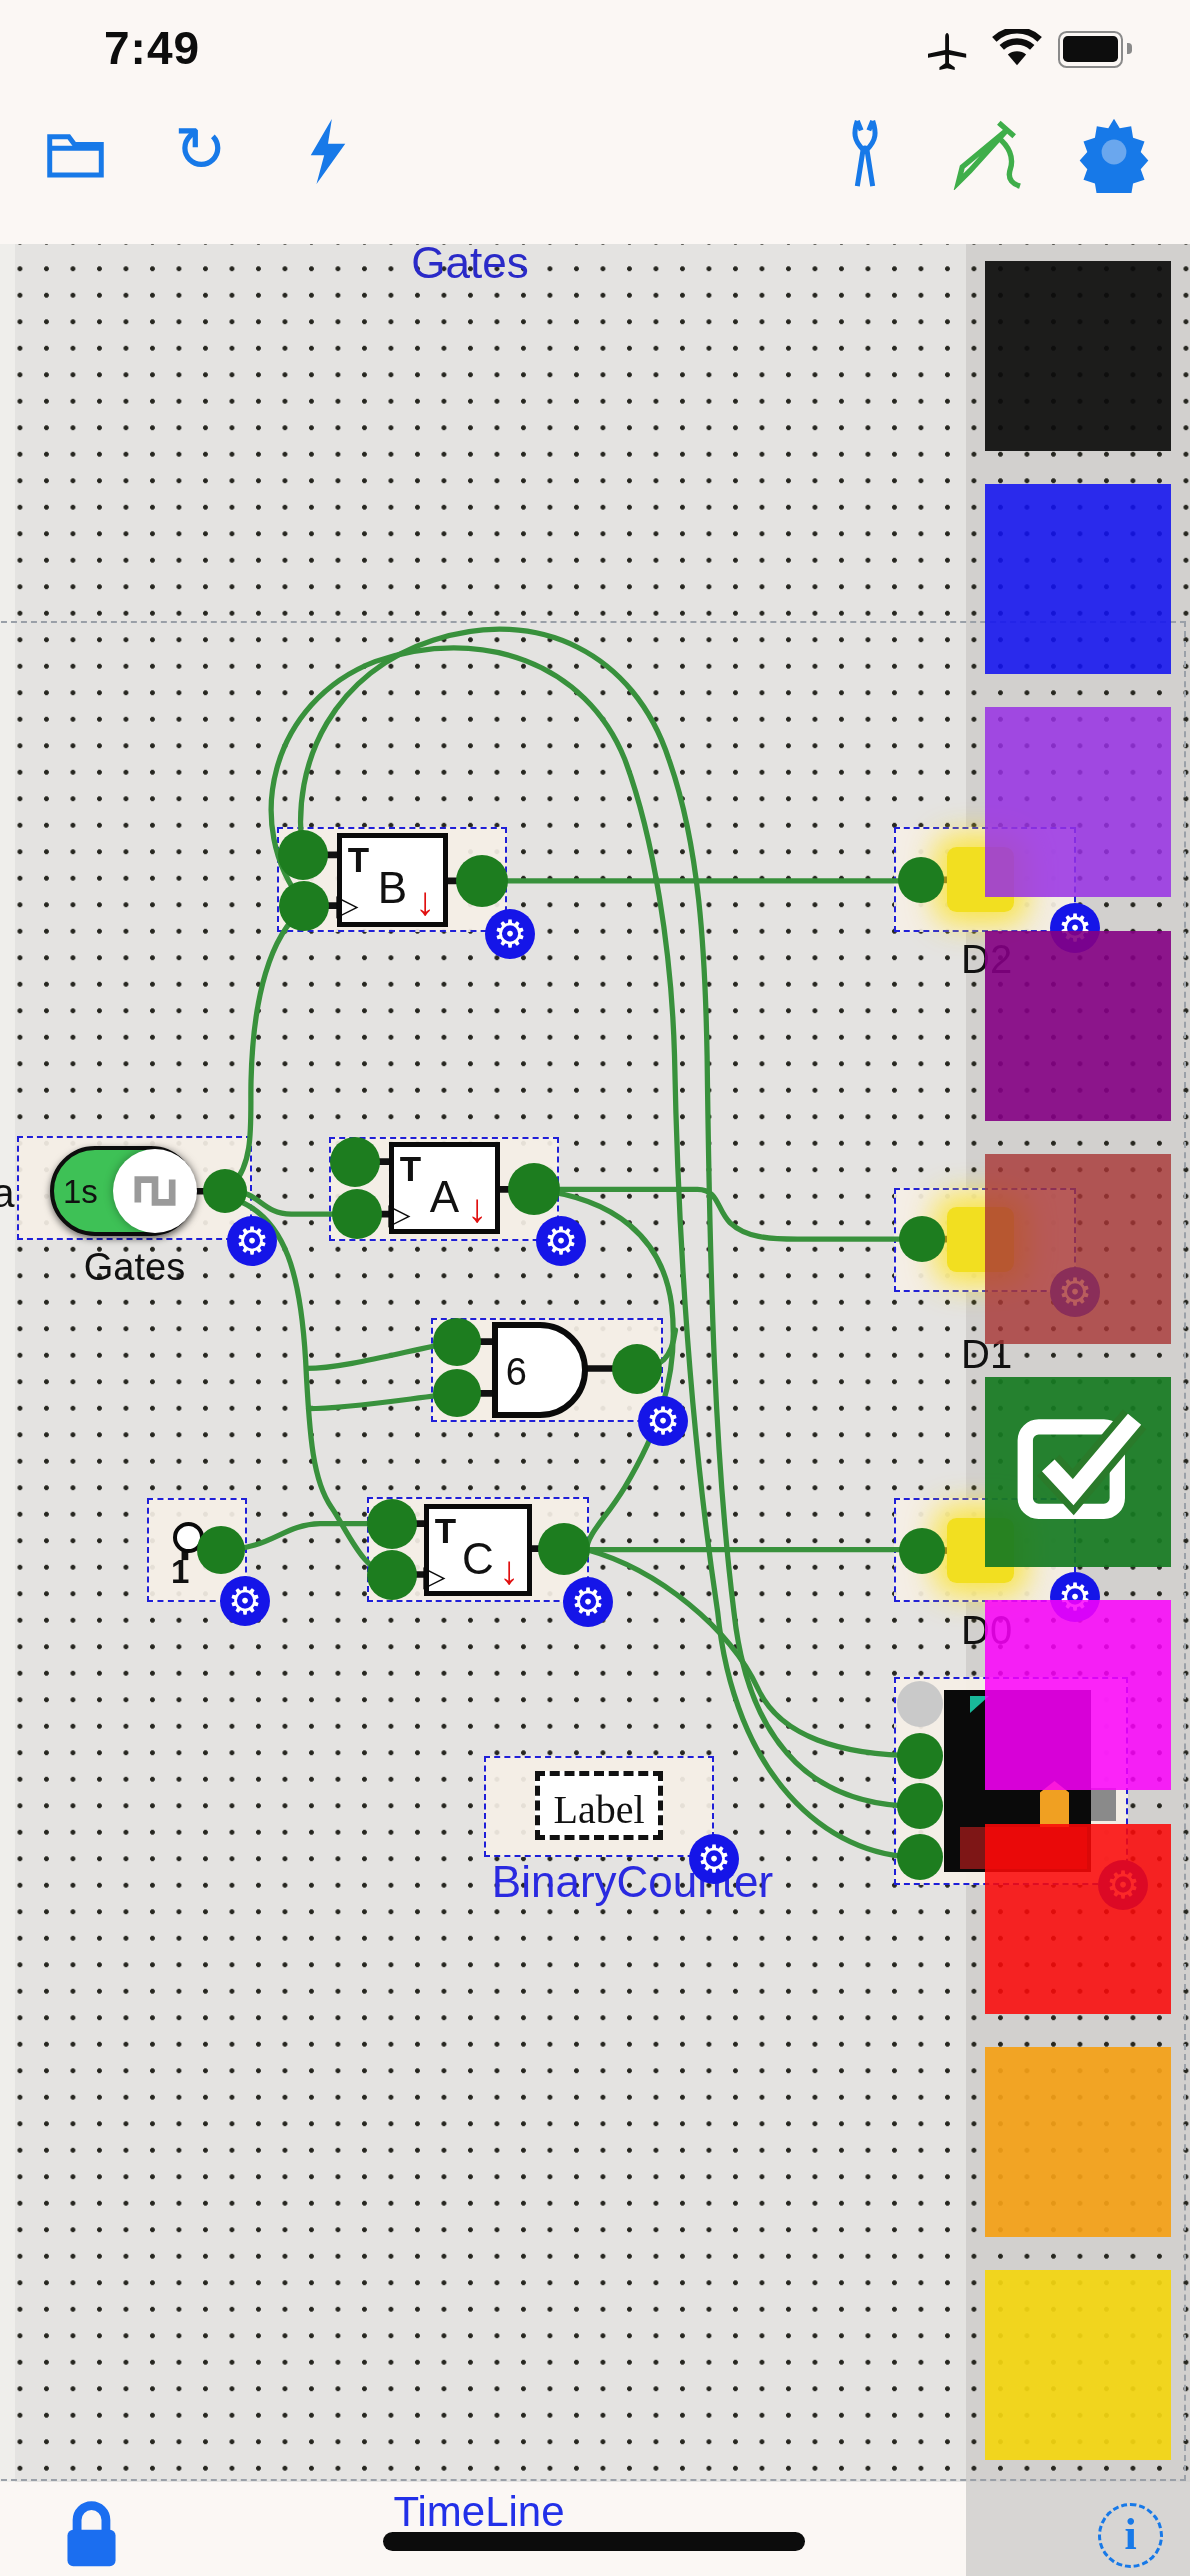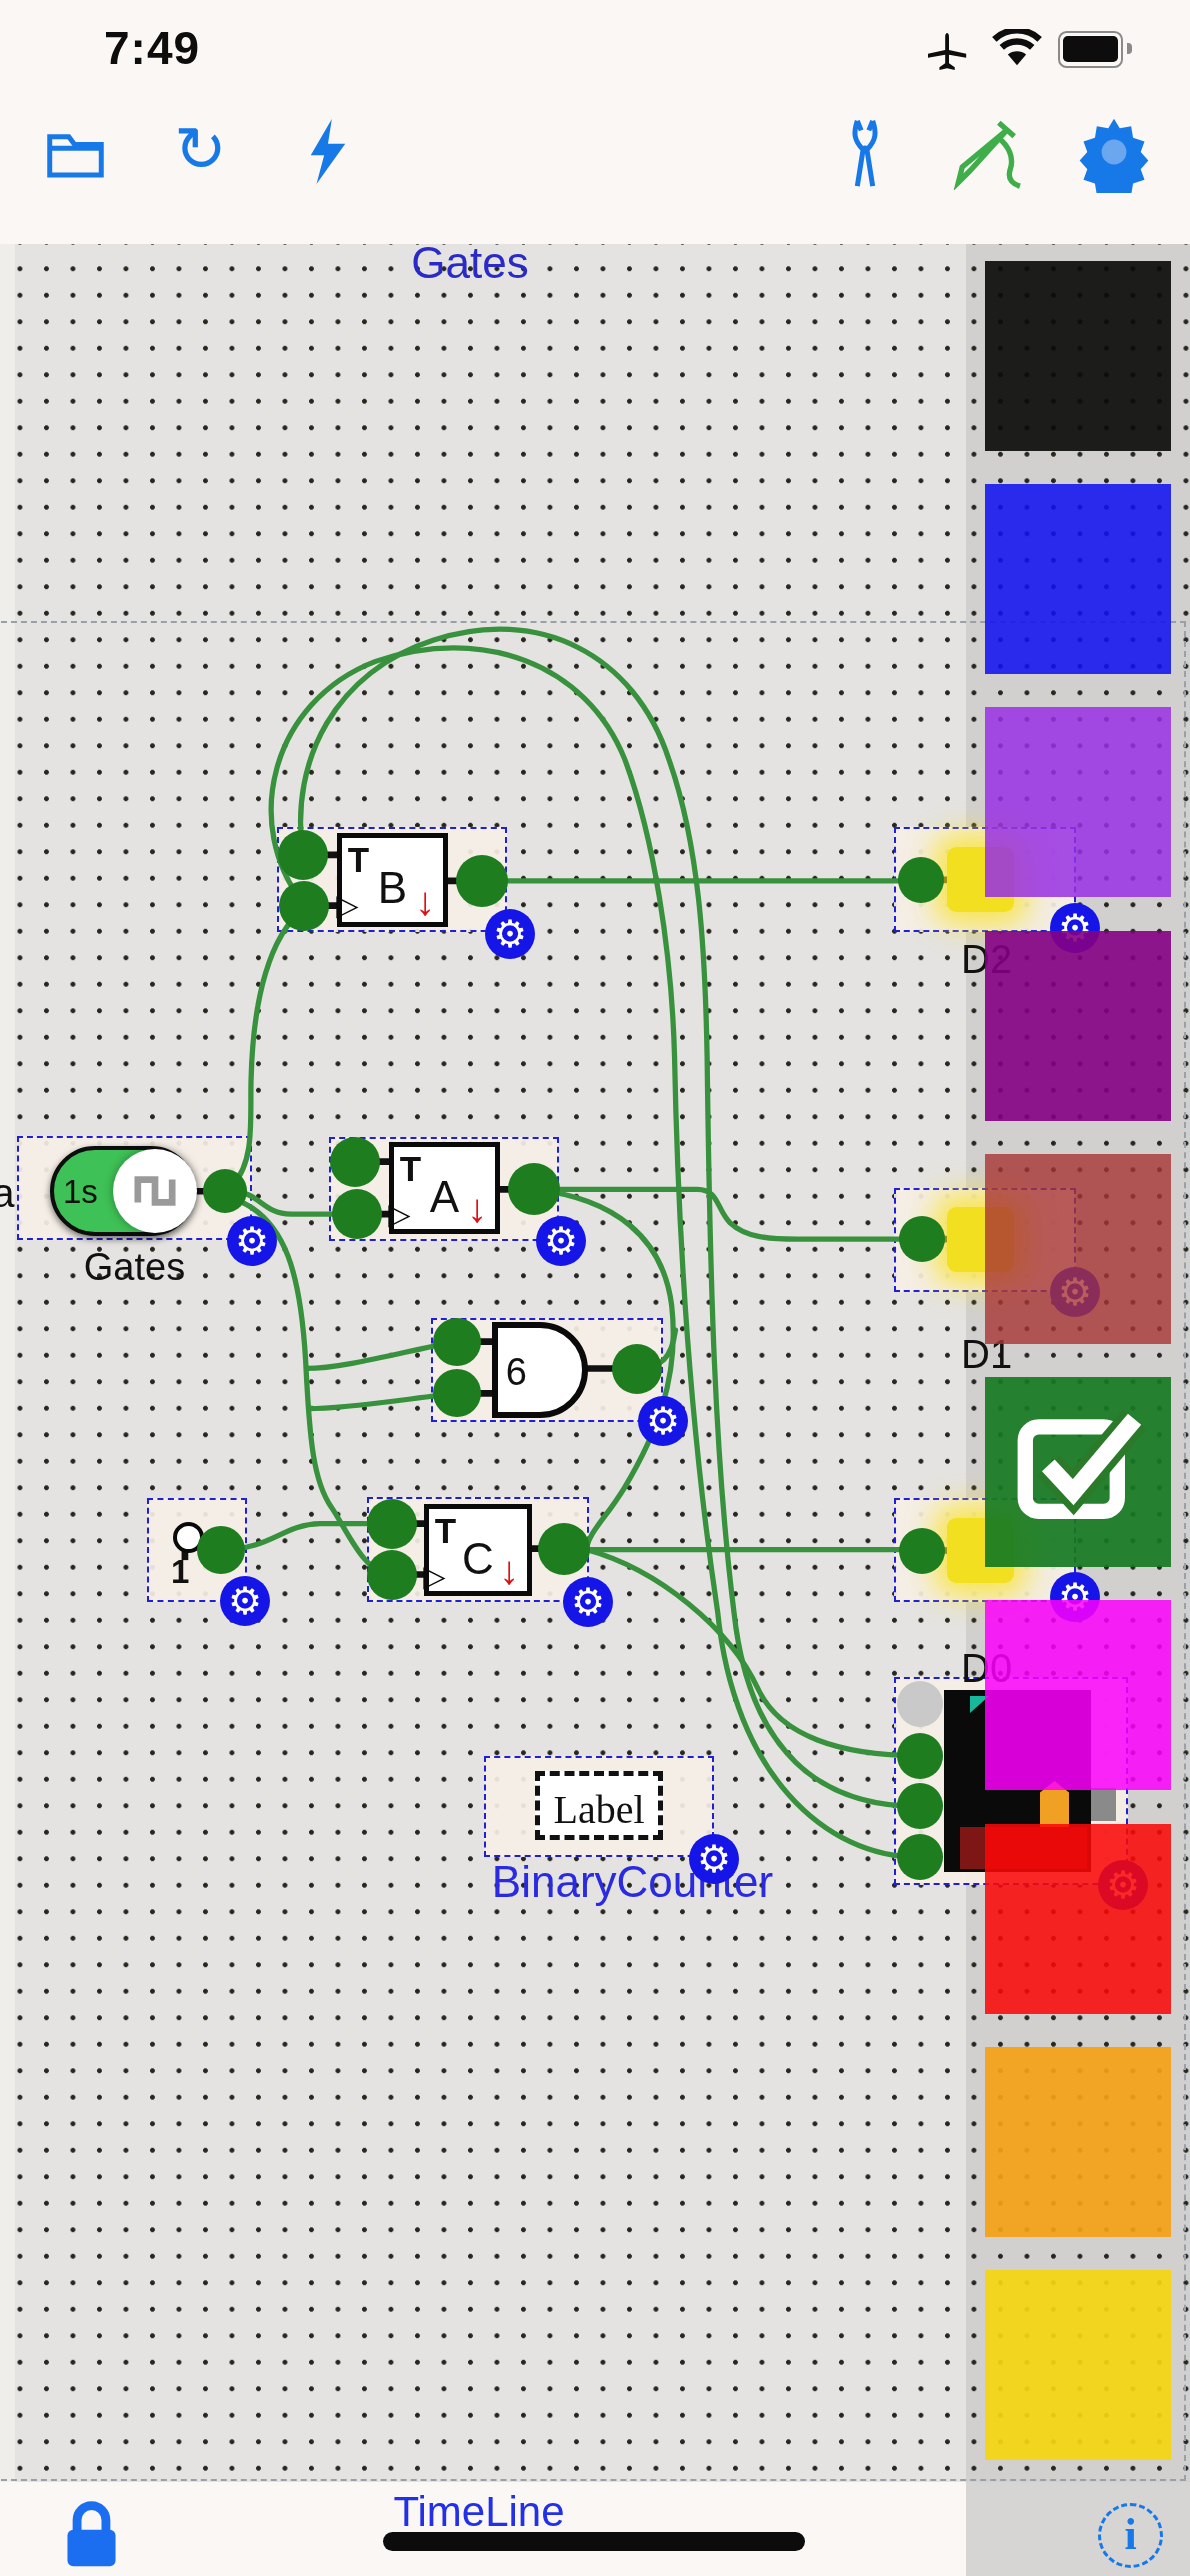--- a/index.html
+++ b/index.html
@@ -149,21 +149,21 @@
   <div class="abs" id="segteal"></div>
   <div class="abs" id="segred"></div>
   <div class="abs" id="segorange"></div>
   <div class="abs" id="seggray"></div>
 
   <div class="abs led" style="left:947px;top:847px;"></div>
   <div class="abs led" style="left:947px;top:1207px;"></div>
   <div class="abs led" style="left:947px;top:1518px;"></div>
   <div class="abs dlabel" style="left:961px;top:937px;">D2</div>
   <div class="abs dlabel" style="left:961px;top:1296px;margin-top:36px;">D1</div>
-  <div class="abs dlabel" style="left:961px;top:1608px;margin-top:38px;">D0</div>
+  <div class="abs dlabel" style="left:961px;top:1608px;">D0</div>
 
   <svg class="abs" id="wires" width="1190" height="2576" viewBox="0 0 1242 2688">
     <g fill="none" stroke="#38913c" stroke-width="5.5" stroke-linecap="round">
       <path d="M503 919 H950"></path>
       <path d="M557 1241 H728 C750 1241 748 1262 762 1276 C778 1291 802 1293 832 1293 H950"></path>
       <path d="M600 1617 H950"></path>
       <path d="M240 1243 C272 1243 272 1266 304 1267 L372 1267"></path>
       <path d="M243 1236 C266 1212 261 1168 262 1128 C264 1040 282 976 317 948"></path>
       <path d="M244 1251 C300 1270 314 1335 319 1420 C323 1502 327 1546 346 1573 C364 1600 381 1643 409 1643"></path>
       <path d="M231 1617 C284 1617 294 1591 334 1590 L409 1590"></path>

